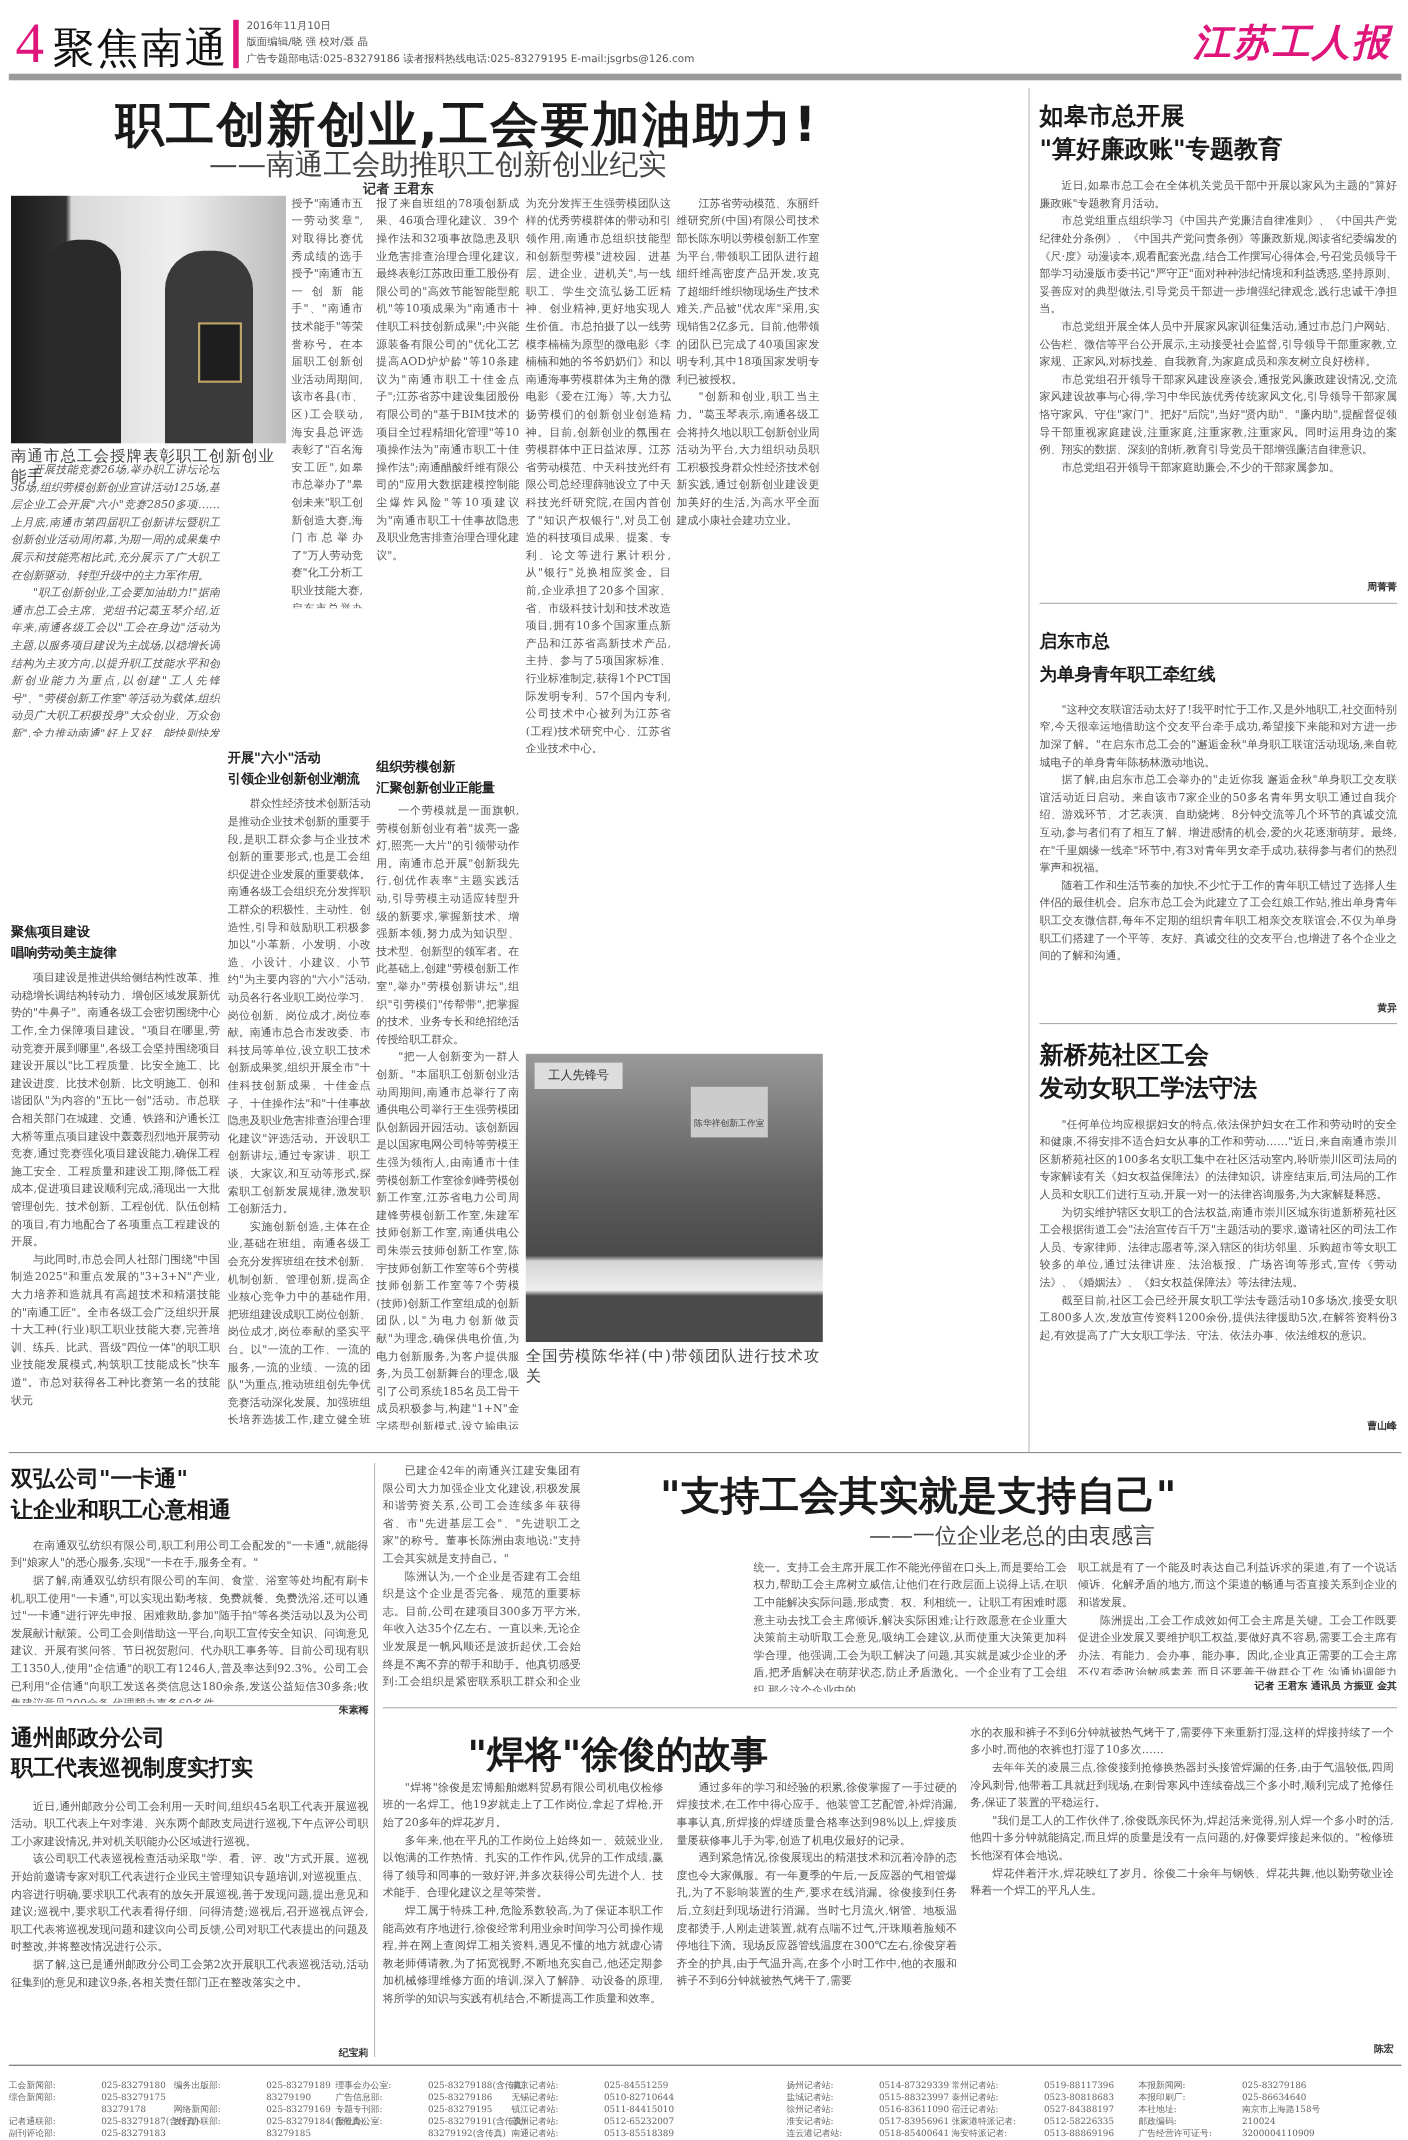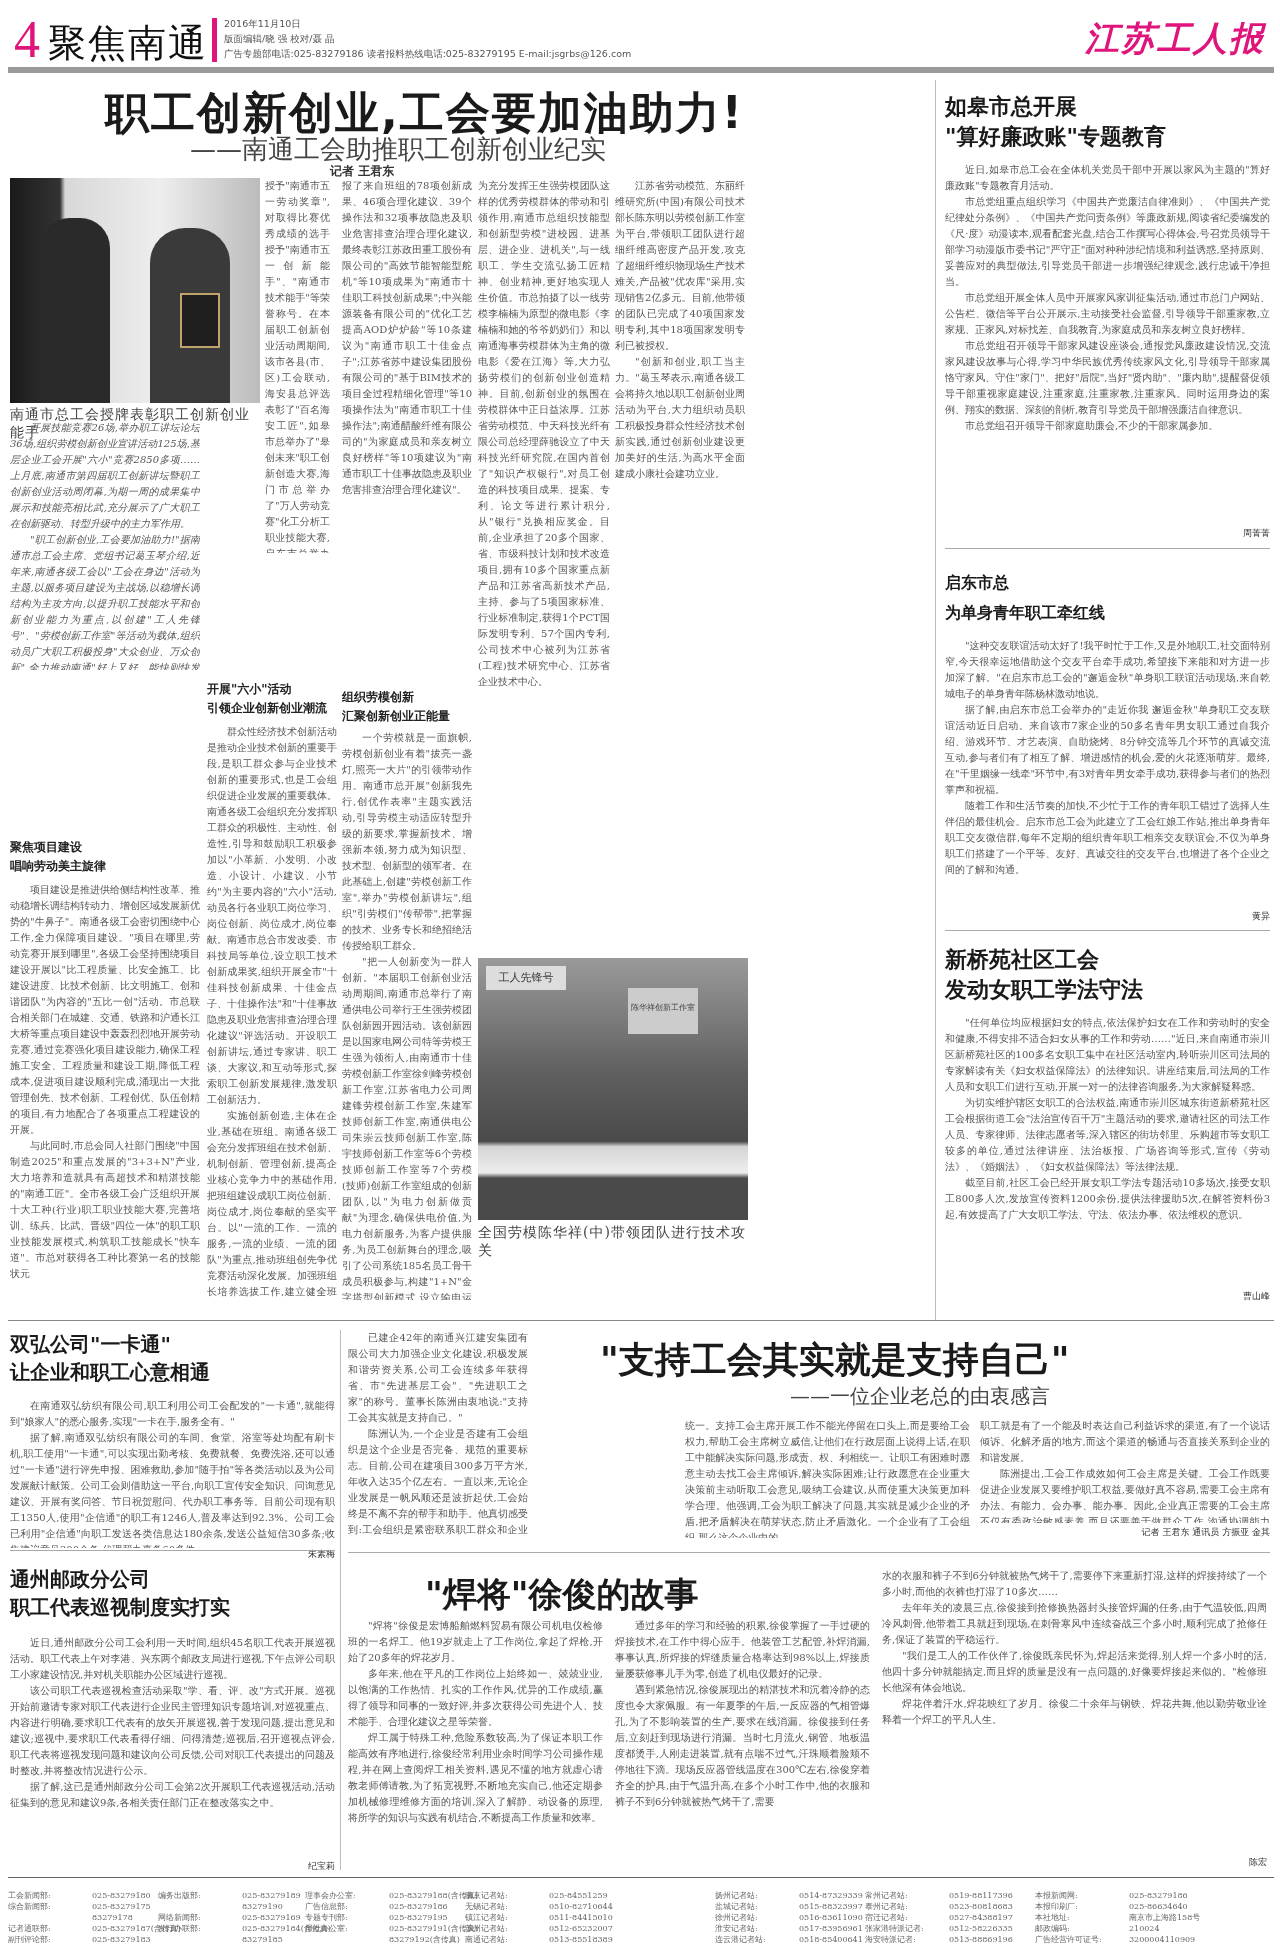--- a/index.html
+++ b/index.html
@@ -14,21 +14,21 @@
 .rule{left:8px;top:67px;width:1266px;height:6px;background:#9a9a9a}
 .headline{font-family:"DejaVu Sans",sans-serif;font-weight:bold;color:#1a1a1a}
 .subhead{font-family:"DejaVu Sans",sans-serif;color:#444}
 .body{font-size:10px;line-height:16px;color:#555;text-align:justify;overflow:hidden}
 .body p{text-indent:2em}
 .col-rule{background:#bbb;width:1px}
 .hr{background:#aaa;height:1px}
 .photo{background:linear-gradient(160deg,#cfcfcf 0%,#9a9a9a 40%,#5a5a5a 70%,#888 100%)}
 .caption{font-size:14px;color:#444;letter-spacing:1px}
 .small-head{font-family:"DejaVu Sans",sans-serif;font-weight:bold;font-size:12px;color:#222;line-height:19px}
-.byline{font-size:9px;color:#333;text-align:right;font-weight:normal}
+.byline{font-size:9px;color:#333;text-align:right;font-weight:bold}
 .footer{left:0;top:1880px;width:1280px;height:65px;font-size:8px;color:#666;line-height:11px}
 .footer .grp{position:absolute;top:10px}
 .footer .row{display:flex;gap:14px;white-space:nowrap}
 .footer .lbl{width:70px}
 </style>
 </head>
 <body>
 
 <div class="abs masthead">
   <div class="abs page-num">4</div>
@@ -76,42 +76,42 @@
 <div class="abs small-head" style="left:207px;top:680px;width:130px">
   <div>开展"六小"活动</div>
   <div>引领企业创新创业潮流</div>
 </div>
 <div class="abs body" style="left:207px;top:724px;width:130px;height:575px">
   <p>群众性经济技术创新活动是推动企业技术创新的重要手段,是职工群众参与企业技术创新的重要形式,也是工会组织促进企业发展的重要载体。南通各级工会组织充分发挥职工群众的积极性、主动性、创造性,引导和鼓励职工积极参加以"小革新、小发明、小改造、小设计、小建议、小节约"为主要内容的"六小"活动,动员各行各业职工岗位学习、岗位创新、岗位成才,岗位奉献。南通市总合市发改委、市科技局等单位,设立职工技术创新成果奖,组织开展全市"十佳科技创新成果、十佳金点子、十佳操作法"和"十佳事故隐患及职业危害排查治理合理化建议"评选活动。开设职工创新讲坛,通过专家讲、职工谈、大家议,和互动等形式,探索职工创新发展规律,激发职工创新活力。</p>
   <p>实施创新创造,主体在企业,基础在班组。南通各级工会充分发挥班组在技术创新、机制创新、管理创新,提高企业核心竞争力中的基础作用,把班组建设成职工岗位创新、岗位成才,岗位奉献的坚实平台。以"一流的工作、一流的服务,一流的业绩、一流的团队"为重点,推动班组创先争优竞赛活动深化发展。加强班组长培养选拔工作,建立健全班组长岗位竞争机制、考核机制、晋升机制、激励机制,不断提高班组长的工作能力和综合素质。重视班组长培训工作,规模以上企业开展班组长培训达到100%,以创建"工人先锋号"为载体,深化"学习型、安全型、和谐型、创新型、节约型、高效型""六型班组"建设,培养选树了一批工人先锋号班组,涌现出一大批具有行业特色、处于同行业领先水平的优秀班组。本届职工创新创业周期间,该市推荐申</p>
 </div>
 
 <div class="abs body" style="left:342px;top:178px;width:130px;height:505px">
-  <p style="text-indent:0">报了来自班组的78项创新成果、46项合理化建议、39个操作法和32项事故隐患及职业危害排查治理合理化建议,最终表彰江苏政田重工股份有限公司的"高效节能智能型舵机"等10项成果为"南通市十佳职工科技创新成果";中兴能源装备有限公司的"优化工艺提高AOD炉炉龄"等10条建议为"南通市职工十佳金点子";江苏省苏中建设集团股份有限公司的"基于BIM技术的项目全过程精细化管理"等10项操作法为"南通市职工十佳操作法";南通醋酸纤维有限公司的"为家庭成员和亲友树立良好榜样"等10项建议为"南通市职工十佳事故隐患及职业危害排查治理合理化建议"。</p>
+  <p style="text-indent:0">报了来自班组的78项创新成果、46项合理化建议、39个操作法和32项事故隐患及职业危害排查治理合理化建议,最终表彰江苏政田重工股份有限公司的"高效节能智能型舵机"等10项成果为"南通市十佳职工科技创新成果";中兴能源装备有限公司的"优化工艺提高AOD炉炉龄"等10条建议为"南通市职工十佳金点子";江苏省苏中建设集团股份有限公司的"基于BIM技术的项目全过程精细化管理"等10项操作法为"南通市职工十佳操作法";南通醋酸纤维有限公司的"应用大数据建模控制能尘爆炸风险"等10项建议为"南通市职工十佳事故隐患及职业危害排查治理合理化建议"。</p>
 </div>
 <div class="abs small-head" style="left:342px;top:688px;width:130px">
   <div>组织劳模创新</div>
   <div>汇聚创新创业正能量</div>
 </div>
 <div class="abs body" style="left:342px;top:730px;width:130px;height:570px">
   <p>一个劳模就是一面旗帜,劳模创新创业有着"拔亮一盏灯,照亮一大片"的引领带动作用。南通市总开展"创新我先行,创优作表率"主题实践活动,引导劳模主动适应转型升级的新要求,掌握新技术、增强新本领,努力成为知识型、技术型、创新型的领军者。在此基础上,创建"劳模创新工作室",举办"劳模创新讲坛",组织"引劳模们"传帮带",把掌握的技术、业务专长和绝招绝活传授给职工群众。</p>
   <p>"把一人创新变为一群人创新。"本届职工创新创业活动周期间,南通市总举行了南通供电公司举行王生强劳模团队创新园开园活动。该创新园是以国家电网公司特等劳模王生强为领衔人,由南通市十佳劳模创新工作室徐剑峰劳模创新工作室,江苏省电力公司周建锋劳模创新工作室,朱建军技师创新工作室,南通供电公司朱崇云技师创新工作室,陈宇技师创新工作室等6个劳模技师创新工作室等7个劳模(技师)创新工作室组成的创新团队,以"为电力创新做贡献"为理念,确保供电价值,为电力创新服务,为客户提供服务,为员工创新舞台的理念,吸引了公司系统185名员工骨干成员积极参与,构建"1+N"金字塔型创新模式,设立输电运检区、配电运检、变电运检、营销服务、电力通信五大区域服务等6个专业攻关组,形成了劳模(技师)挂帅、党政支持、工会协调、群众参与的工作格局。目前,7个工作室已获得国家发明专利24项、国家实用新型专利101项,完成直接经济效益达2300万元,其中1项成果获ICQCC国际比赛铜奖,12项成果获国家级创新成果优秀奖(先进奖),3项成果获国网公司创优秀(先进)奖,15项成果获江苏省电力公司优秀(先进)奖。</p>
 </div>
 
 <div class="abs body" style="left:478px;top:178px;width:132px;height:540px">
   <p style="text-indent:0">为充分发挥王生强劳模团队这样的优秀劳模群体的带动和引领作用,南通市总组织技能型和创新型劳模"进校园、进基层、进企业、进机关",与一线职工、学生交流弘扬工匠精神、创业精神,更好地实现人生价值。市总拍摄了以一线劳模李楠楠为原型的微电影《李楠楠和她的爷爷奶奶们》和以南通海事劳模群体为主角的微电影《爱在江海》等,大力弘扬劳模们的创新创业创造精神。目前,创新创业的氛围在劳模群体中正日益浓厚。江苏省劳动模范、中天科技光纤有限公司总经理薛驰设立了中天科技光纤研究院,在国内首创了"知识产权银行",对员工创造的科技项目成果、提案、专利、论文等进行累计积分,从"银行"兑换相应奖金。目前,企业承担了20多个国家、省、市级科技计划和技术改造项目,拥有10多个国家重点新产品和江苏省高新技术产品,主持、参与了5项国家标准、行业标准制定,获得1个PCT国际发明专利、57个国内专利,公司技术中心被列为江苏省(工程)技术研究中心、江苏省企业技术中心。</p>
 </div>
 <div class="abs body" style="left:615px;top:178px;width:130px;height:540px">
   <p>江苏省劳动模范、东丽纤维研究所(中国)有限公司技术部长陈东明以劳模创新工作室为平台,带领职工团队进行超细纤维高密度产品开发,攻克了超细纤维织物现场生产技术难关,产品被"优农库"采用,实现销售2亿多元。目前,他带领的团队已完成了40项国家发明专利,其中18项国家发明专利已被授权。</p>
   <p>"创新和创业,职工当主力。"葛玉琴表示,南通各级工会将持久地以职工创新创业周活动为平台,大力组织动员职工积极投身群众性经济技术创新实践,通过创新创业建设更加美好的生活,为高水平全面建成小康社会建功立业。</p>
 </div>
 
 <div class="abs photo" style="left:478px;top:958px;width:270px;height:262px;background:linear-gradient(180deg,#9a9a9a 0%,#5e5e5e 45%,#4a4a4a 70%,#d5d5d5 72%,#eee 82%,#4a4a4a 84%)">
   <div class="abs" style="left:8px;top:8px;width:80px;height:24px;background:#ddd;color:#333;font-size:11px;text-align:center;line-height:24px">工人先锋号</div>
-  <div class="abs" style="left:150px;top:30px;width:70px;height:46px;background:#ccc;color:#444;font-size:8px;text-align:center;padding-top:14px">陈华祥创新工作室</div>
+  <div class="abs" style="left:150px;top:30px;width:70px;height:46px;background:#ccc;color:#444;font-size:8px;text-align:center;padding-top:28px">陈华祥创新工作室</div>
 </div>
 <div class="abs caption" style="left:478px;top:1224px;width:270px">全国劳模陈华祥(中)带领团队进行技术攻关</div>
 
 <div class="abs col-rule" style="left:935px;top:80px;height:1240px"></div>
 
 <div class="abs" style="left:945px;top:92px;width:325px">
   <div class="headline" style="font-size:22px;line-height:30px">
     <div>如皋市总开展</div>
     <div>"算好廉政账"专题教育</div>
   </div>

